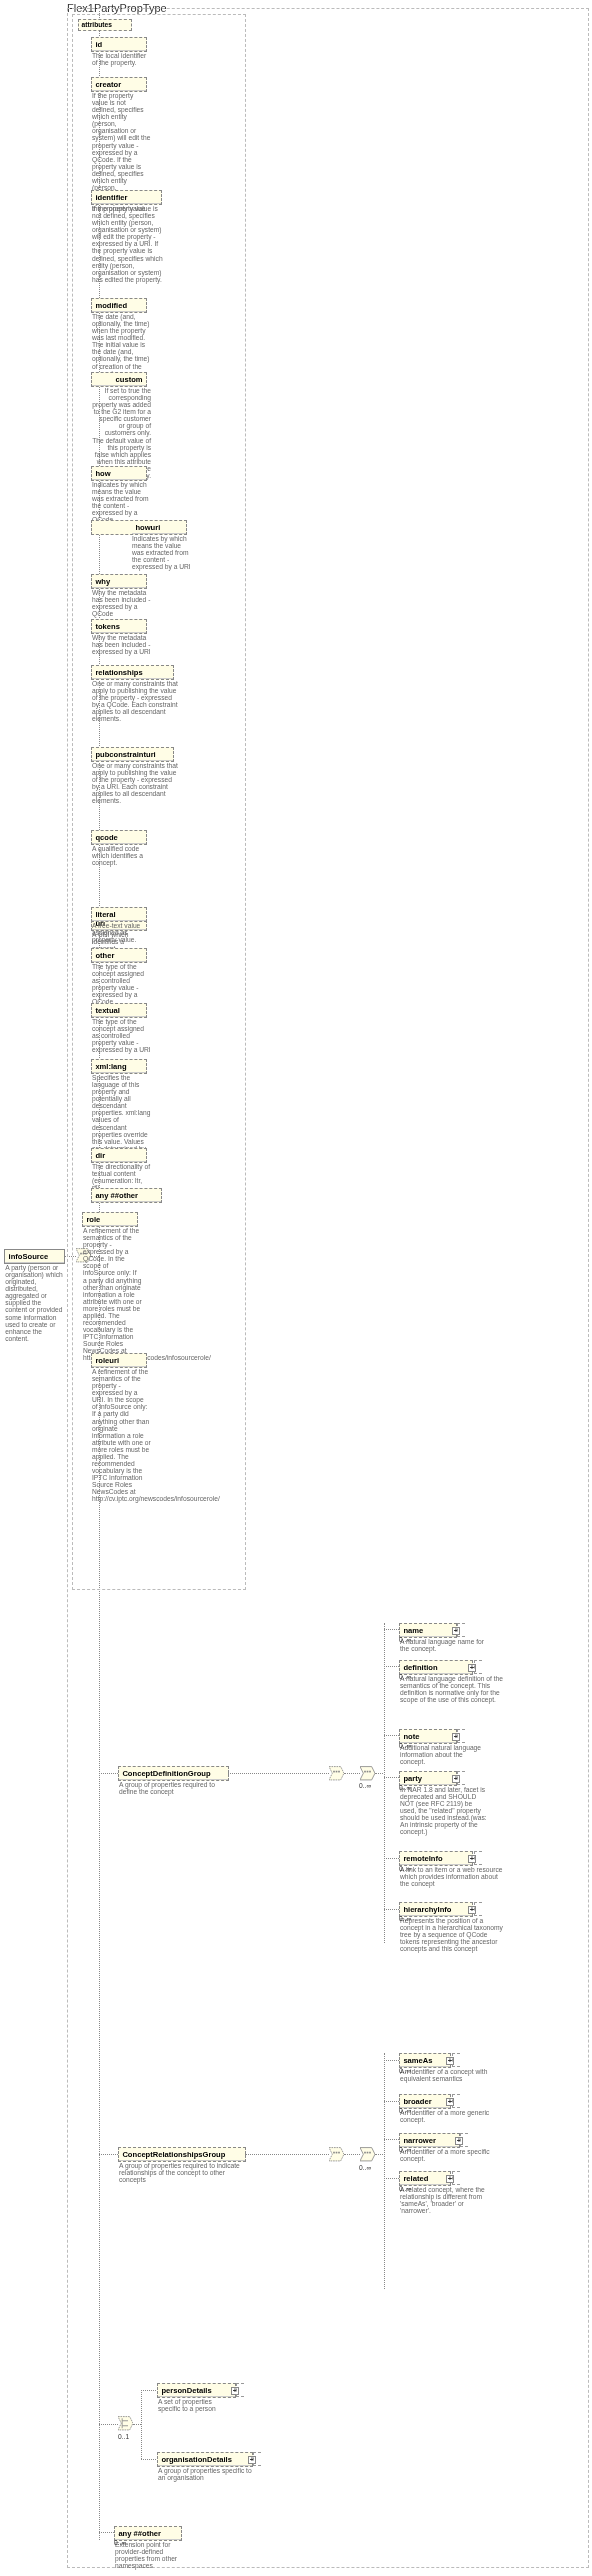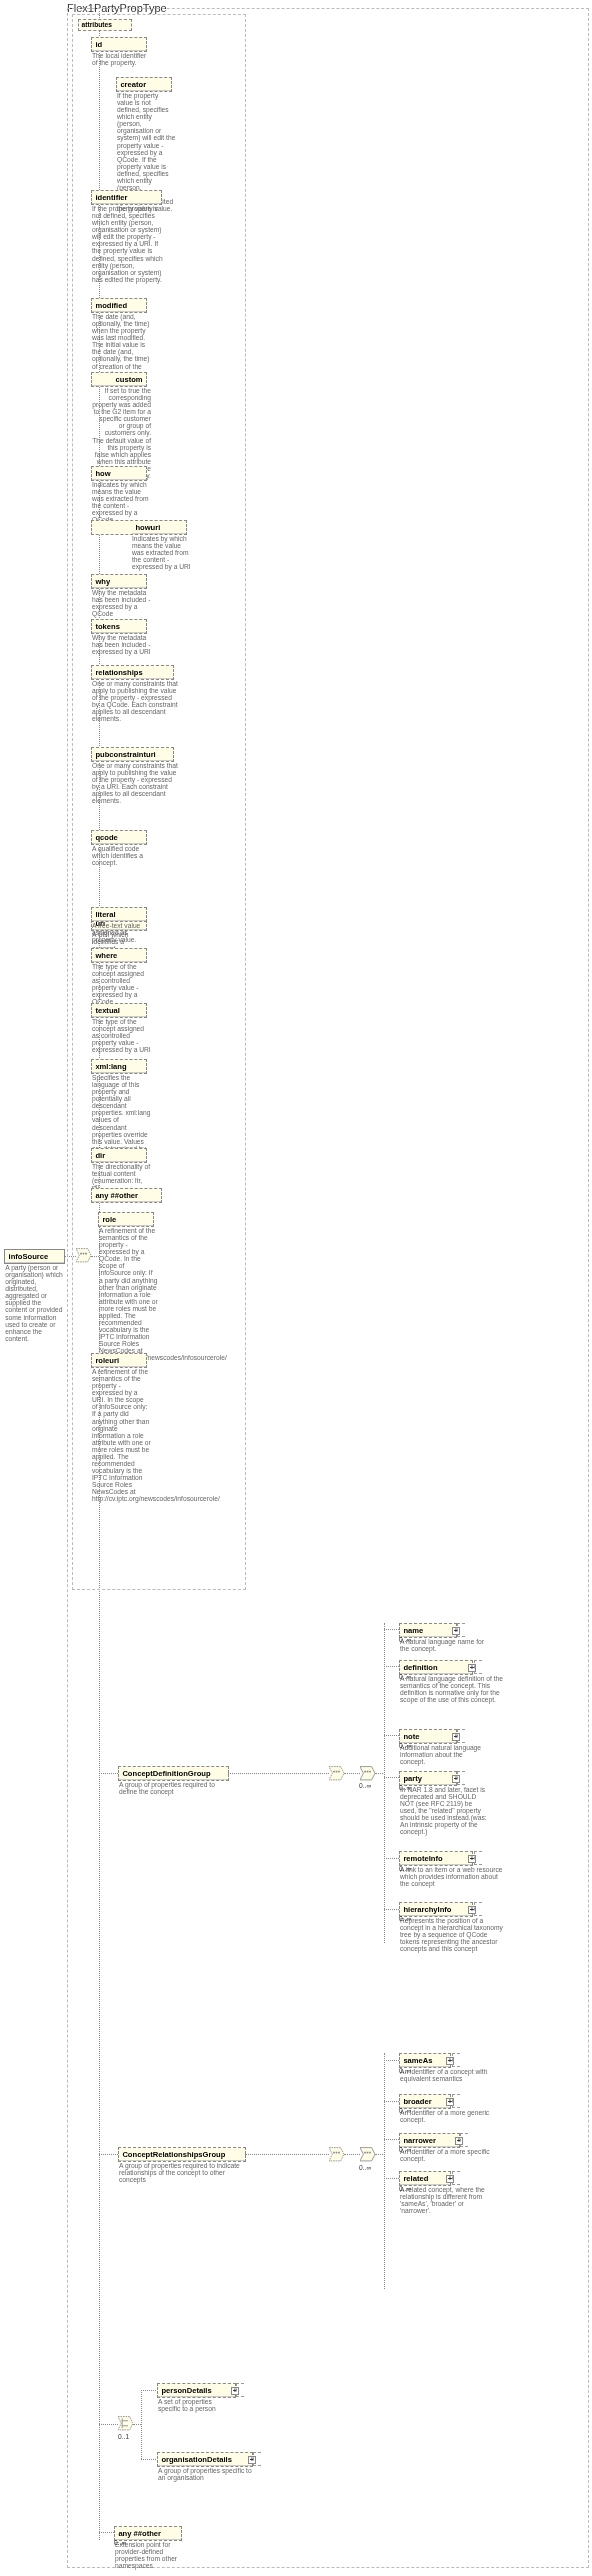--- a/index.html
+++ b/index.html
@@ -47,21 +47,21 @@
 
 <div class="node dashed" style="left:78px;top:18.5px;width:47px;padding:0.8px 2.5px">
   <span style="font-weight:bold;font-size:6.7px;color:#000">attributes</span>
 </div>
 
 <div id="attrs">
       <div class="node dashed" style="left: 91px; top: 37px; width: 54px;">
         <div class="hdr">id</div>
         <div class="desc" style="top:13.5px;width:59px">The local identifier of the property.</div>
       </div>
-      <div class="node dashed" style="left: 91px; top: 77px; width: 54px; margin-left: 25px;">
+      <div class="node dashed" style="left: 91px; top: 77px; width: 54px;">
         <div class="hdr">creator</div>
         <div class="desc" style="top:13.5px;width:59px">If the property value is not defined, specifies which entity (person, organisation or system) will edit the property value - expressed by a QCode. If the property value is defined, specifies which entity (person, organisation or system) has edited the property value.</div>
       </div>
       <div class="node dashed" style="left: 91px; top: 190px; width: 69px;">
         <div class="hdr">identifier</div>
         <div class="desc" style="top:13.5px;width:74px">If the property value is not defined, specifies which entity (person, organisation or system) will edit the property - expressed by a URI. If the property value is defined, specifies which entity (person, organisation or system) has edited the property.</div>
       </div>
       <div class="node dashed" style="left: 91px; top: 298px; width: 54px;">
         <div class="hdr">modified</div>
         <div class="desc" style="top:13.5px;width:59px">The date (and, optionally, the time) when the property was last modified. The initial value is the date (and, optionally, the time) of creation of the property.</div>
@@ -100,39 +100,39 @@
       </div>
       <div class="node dashed" style="left: 91px; top: 870px; width: 54px; margin-top: 46px;">
         <div class="hdr">uri</div>
         <div class="desc" style="top:13.5px;width:59px">A URI which identifies a concept.</div>
       </div>
       <div class="node dashed" style="left: 91px; top: 907px; width: 54px;">
         <div class="hdr">literal</div>
         <div class="desc" style="top:13.5px;width:59px">A free-text value assigned as property value.</div>
       </div>
       <div class="node dashed" style="left: 91px; top: 948px; width: 54px;">
-        <div class="hdr">where</div>
+        <div class="hdr">other</div>
         <div class="desc" style="top:13.5px;width:59px">The type of the concept assigned as controlled property value - expressed by a QCode</div>
       </div>
       <div class="node dashed" style="left: 91px; top: 1003px; width: 54px;">
         <div class="hdr">textual</div>
         <div class="desc" style="top:13.5px;width:59px">The type of the concept assigned as controlled property value - expressed by a URI</div>
       </div>
       <div class="node dashed" style="left: 91px; top: 1059px; width: 54px;">
         <div class="hdr">xml:lang</div>
         <div class="desc" style="top:13.5px;width:59px">Specifies the language of this property and potentially all descendant properties. xml:lang values of descendant properties override this value. Values are determined by Internet BCP 47.</div>
       </div>
       <div class="node dashed" style="left: 91px; top: 1148px; width: 54px;">
         <div class="hdr">dir</div>
         <div class="desc" style="top:13.5px;width:59px">The directionality of textual content (enumeration: ltr, rtl)</div>
       </div>
       <div class="node dashed" style="left: 91px; top: 1188px; width: 69px;">
         <div class="hdr">any ##other</div>
       </div>
-      <div class="node dashed" style="left: 98px; top: 1212px; width: 54px;">
+      <div class="node dashed" style="left: 82px; top: 1212px; width: 54px;">
         <div class="hdr">role</div>
         <div class="desc" style="top:13.5px;width:59px">A refinement of the semantics of the property - expressed by a QCode. In the scope of infoSource only: If a party did anything other than originate information a role attribute with one or more roles must be applied. The recommended vocabulary is the IPTC Information Source Roles NewsCodes at http://cv.iptc.org/newscodes/infosourcerole/</div>
       </div>
       <div class="node dashed" style="left: 91px; top: 1353px; width: 54px;">
         <div class="hdr">roleuri</div>
         <div class="desc" style="top:13.5px;width:59px">A refinement of the semantics of the property - expressed by a URI. In the scope of infoSource only: If a party did anything other than originate information a role attribute with one or more roles must be applied. The recommended vocabulary is the IPTC Information Source Roles NewsCodes at http://cv.iptc.org/newscodes/infosourcerole/</div>
       </div>
     </div>
 
 <div class="dline" style="left:99px;top:1773px;width:18.5px"></div>

